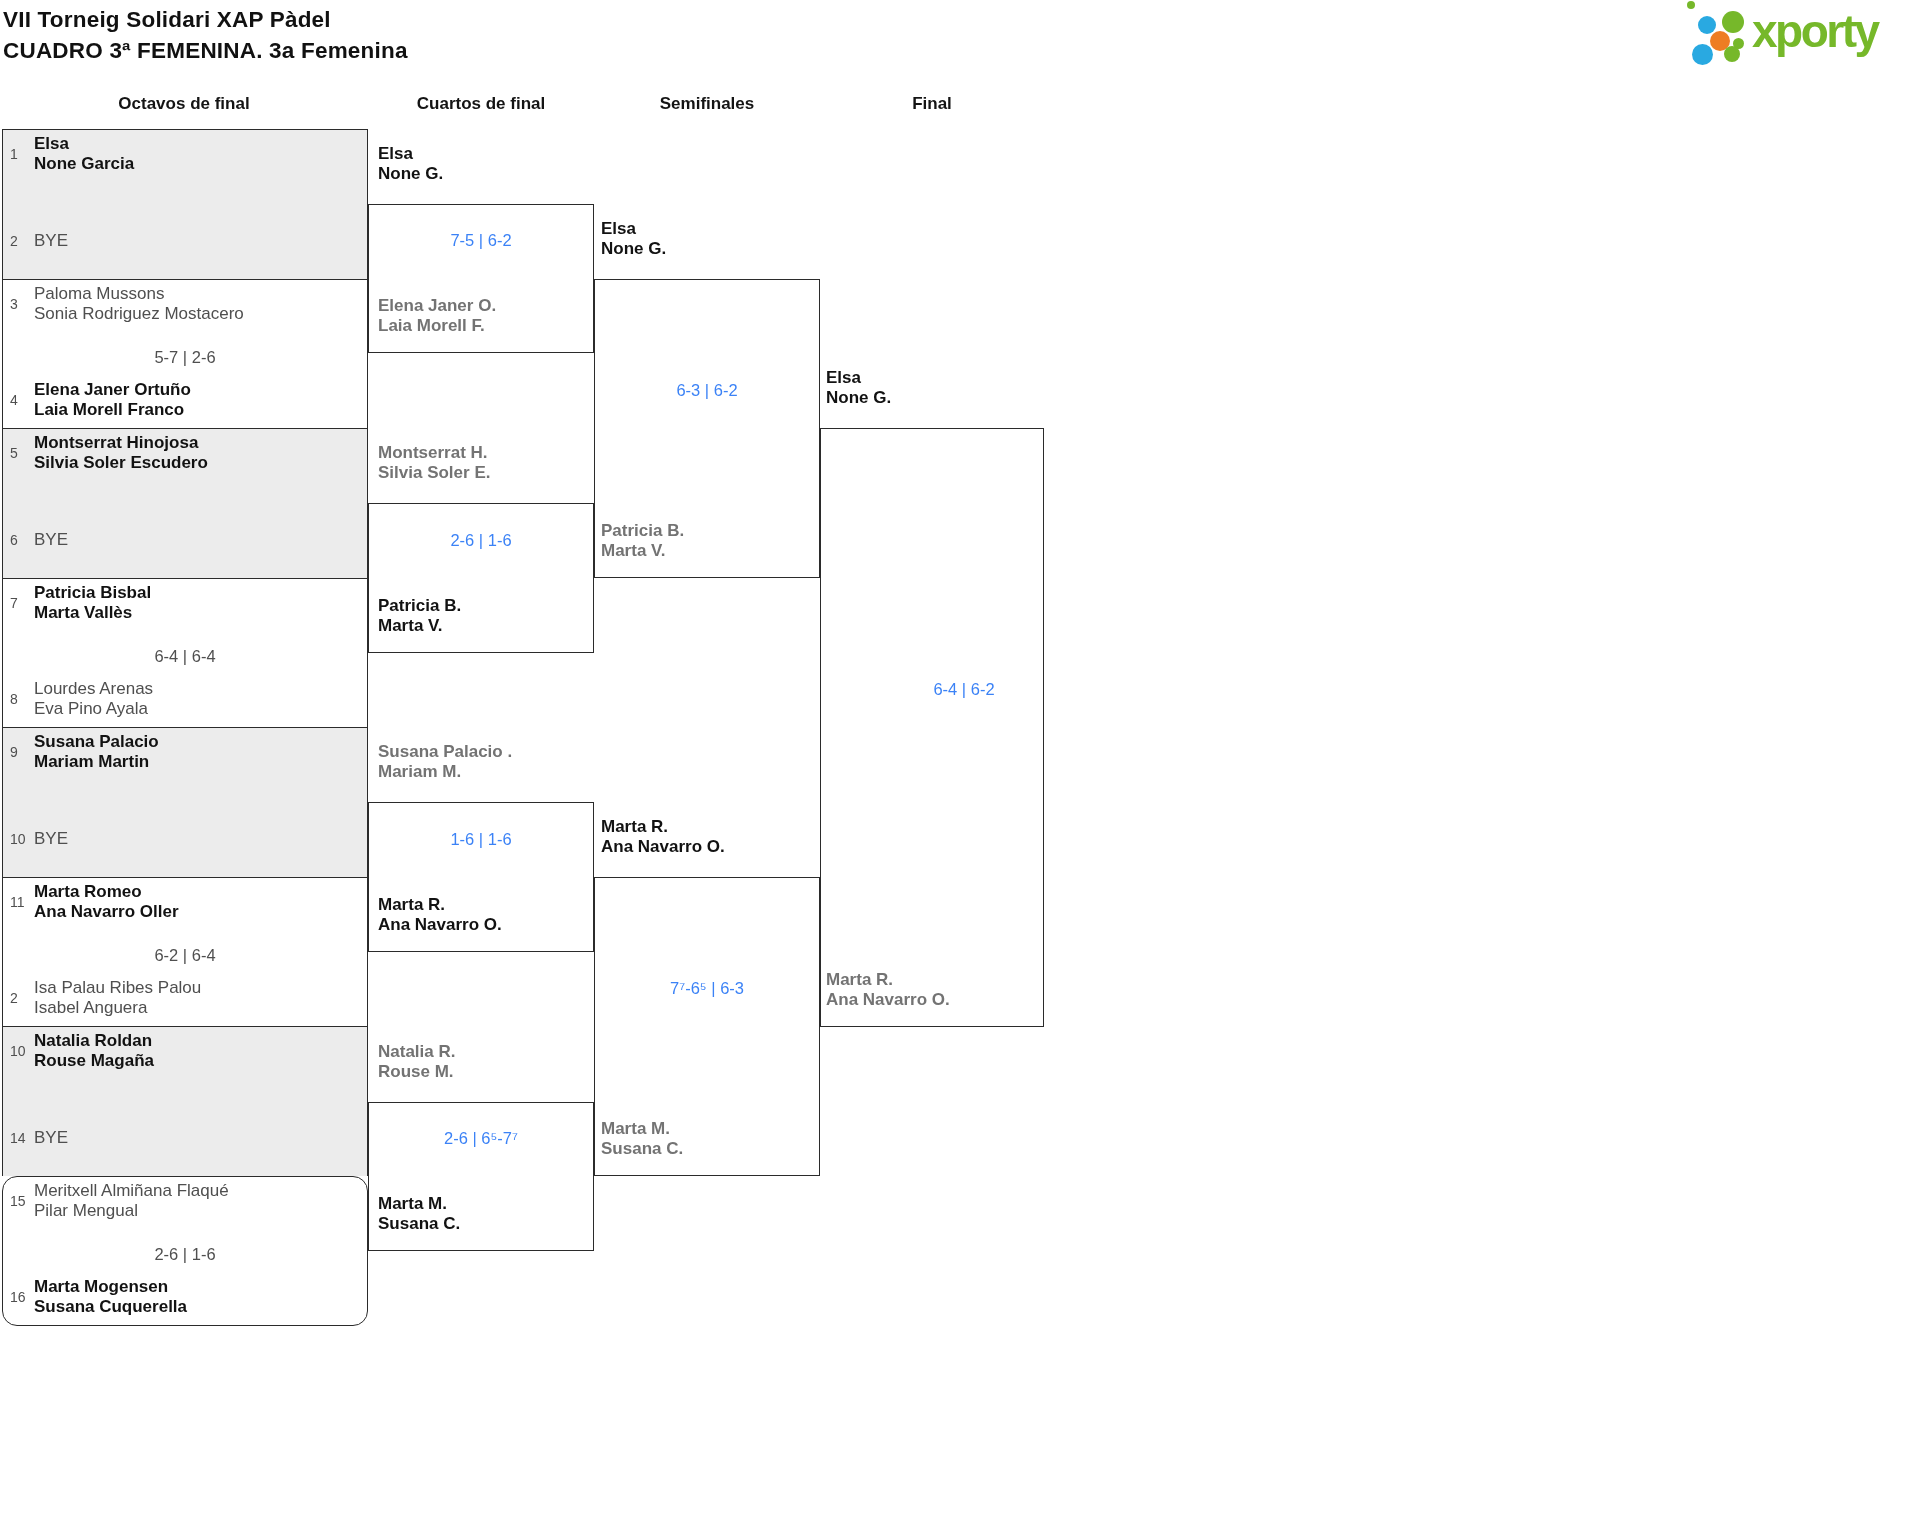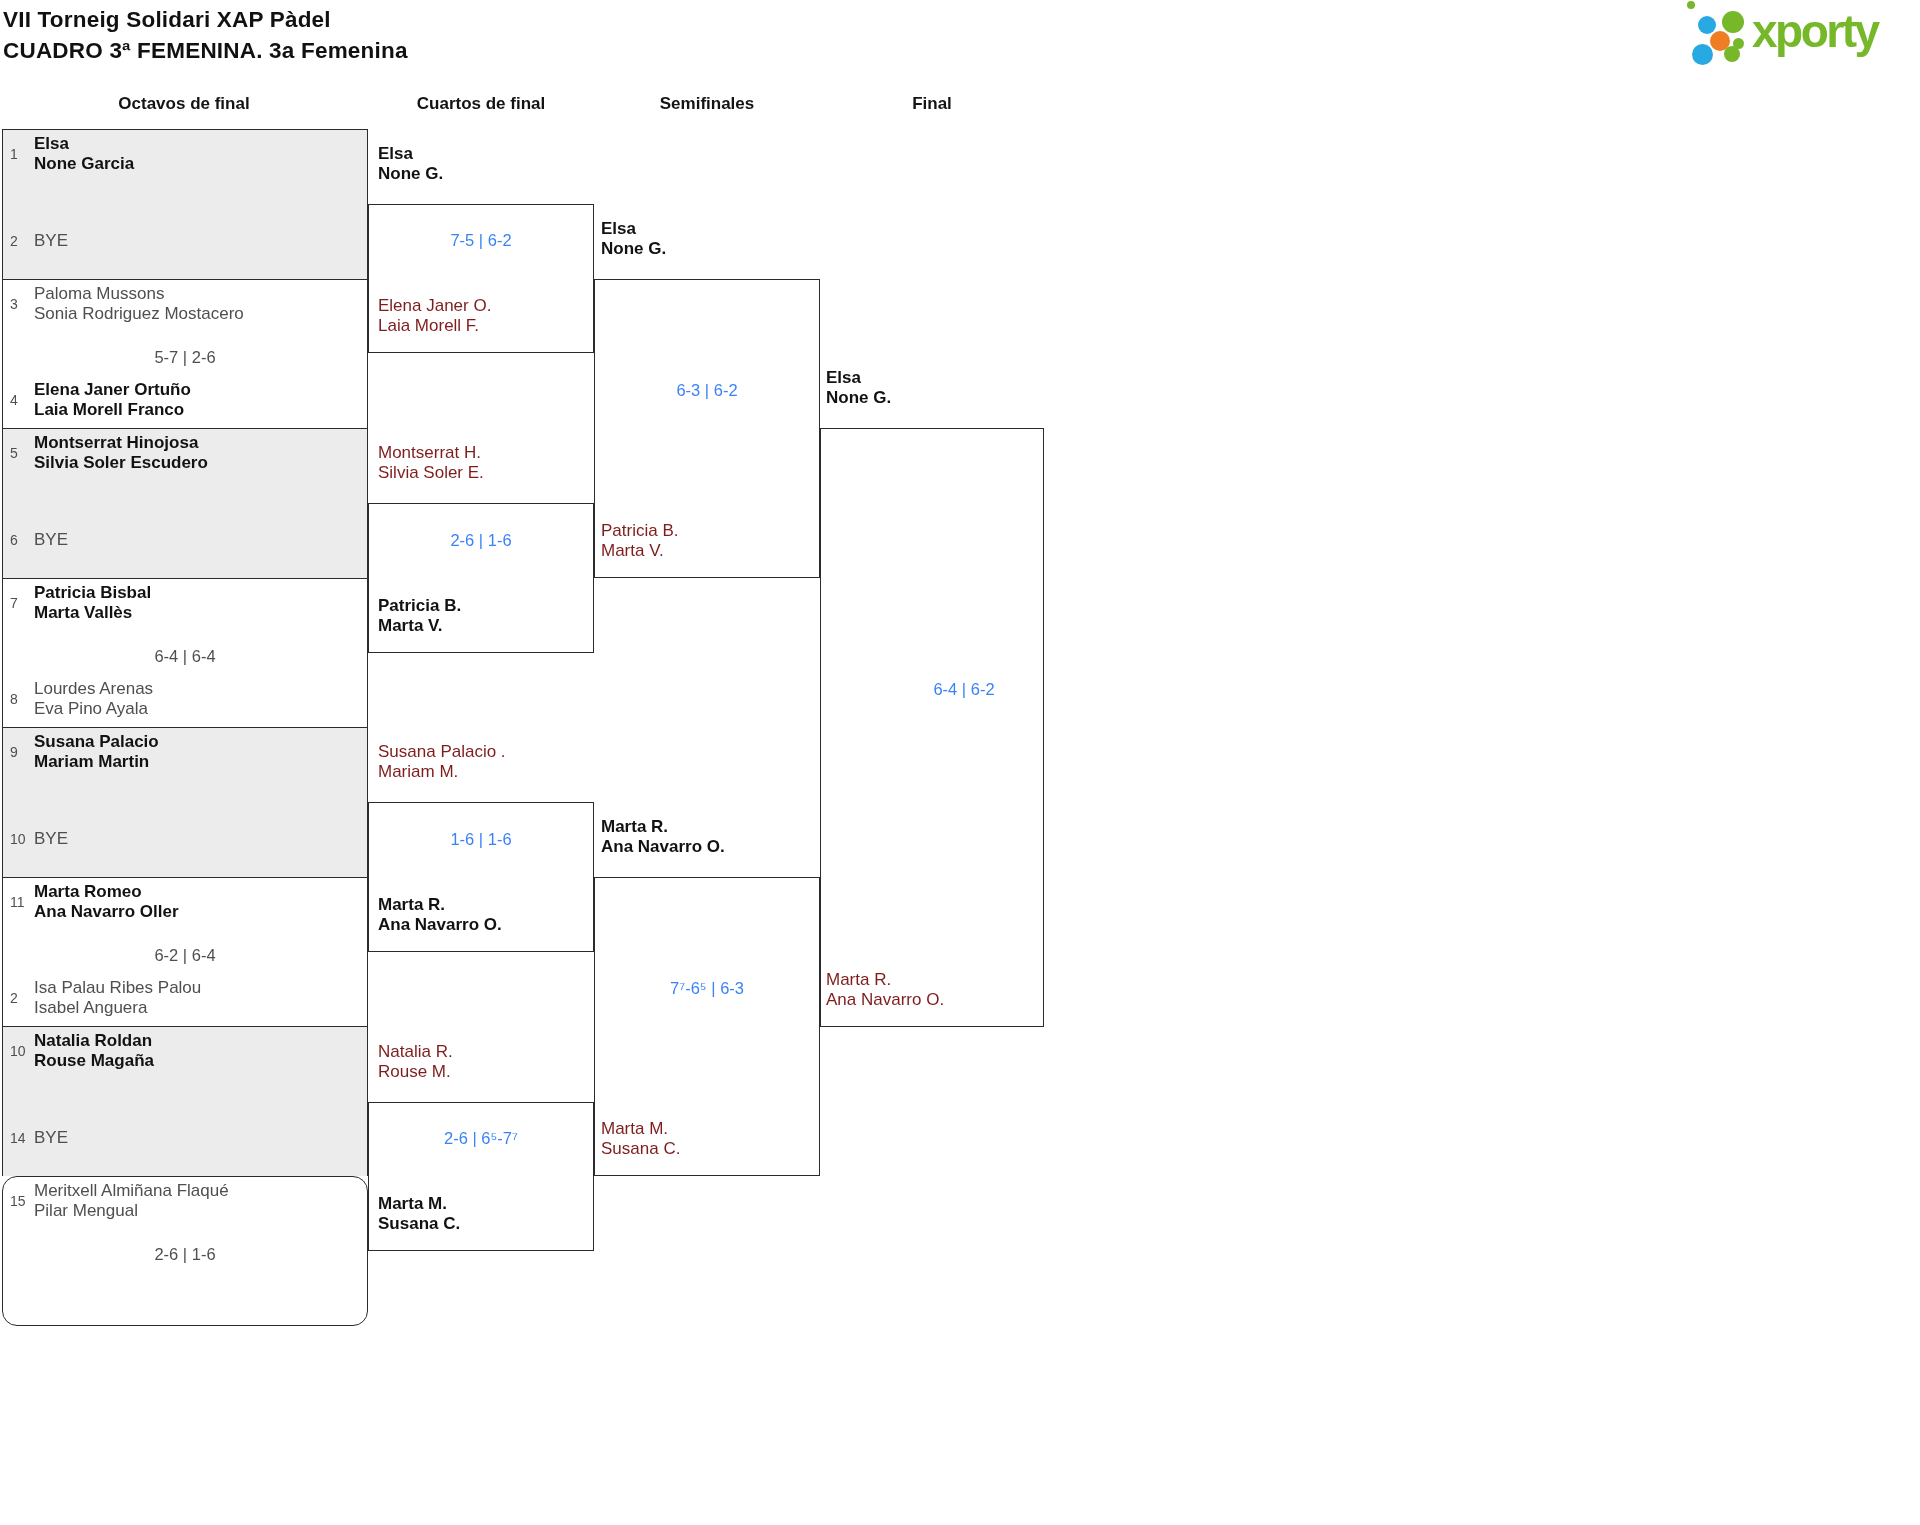--- a/index.html
+++ b/index.html
@@ -22,21 +22,21 @@
   .seed{width:21px;flex:0 0 21px;font-size:14px;color:#4f4f4f;line-height:20px;}
   .names{font-size:17px;line-height:20px;}
   .names.win{color:#121212;font-weight:700;}
   .names.lose{color:#4f4f4f;font-weight:400;}
   .score16{position:absolute;left:0;width:100%;top:50%;margin-top:-7px;
            text-align:center;font-size:16.5px;line-height:20px;color:#4f4f4f;}
   
   .mbox{position:absolute;box-sizing:border-box;border:1px solid #2b2b2b;background:transparent;}
   .plabel{position:absolute;font-size:17px;line-height:20px;}
   .plabel.win{color:#121212;font-weight:700;}
-  .plabel.lose{color:#7f1d1d;font-weight:400;}
+  .plabel.lose{color:#737373;font-weight:700;}
   .rscore{position:absolute;text-align:center;font-size:16.5px;line-height:20px;color:#3b82f6;}
   
   .logo{position:absolute;left:1680px;top:0;width:240px;height:80px;}
   .dot{position:absolute;border-radius:50%;}
   .logo-text{position:absolute;left:72px;top:6px;font-size:46px;font-weight:700;
              letter-spacing:-2.5px;line-height:50px;}
 </style>
 </head>
 <body>
 
@@ -191,20 +191,27 @@
 
   <div class="box16 last" style="top:1176px;height:150px;border-radius:15px;">
     <div class="entry top">
       <div class="seed">15</div>
       <div class="names lose">
         <div>Meritxell Almiñana Flaqué</div>
         <div>Pilar Mengual</div>
       </div>
     </div>
     <div class="score16">2-6 | 1-6</div>
+    <div class="entry bottom">
+      <div class="seed">16</div>
+      <div class="names win">
+        <div>Marta Mogensen</div>
+        <div>Susana Cuquerella</div>
+      </div>
+    </div>
   </div>
 
   <div class="mbox" style="left:368px;width:226px;top:204px;height:149px;"></div>
   <div class="mbox" style="left:368px;width:226px;top:503px;height:150px;"></div>
   <div class="mbox" style="left:368px;width:226px;top:802px;height:150px;"></div>
   <div class="mbox" style="left:368px;width:226px;top:1102px;height:149px;"></div>
 
   <div class="plabel win" style="left:378px;top:144px;">
     <div>Elsa</div>
     <div>None G.</div>

